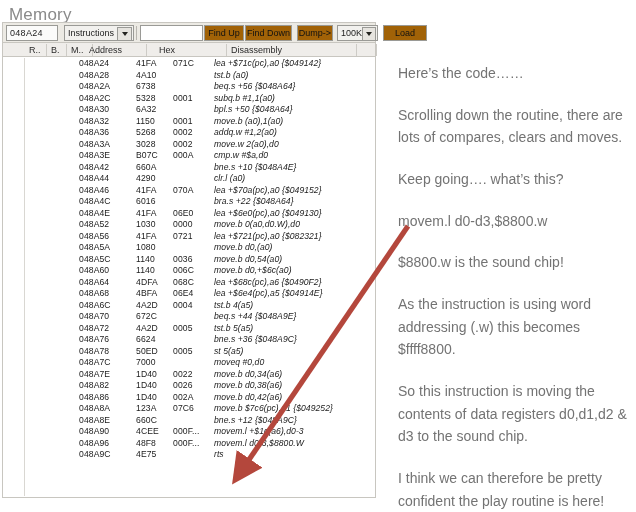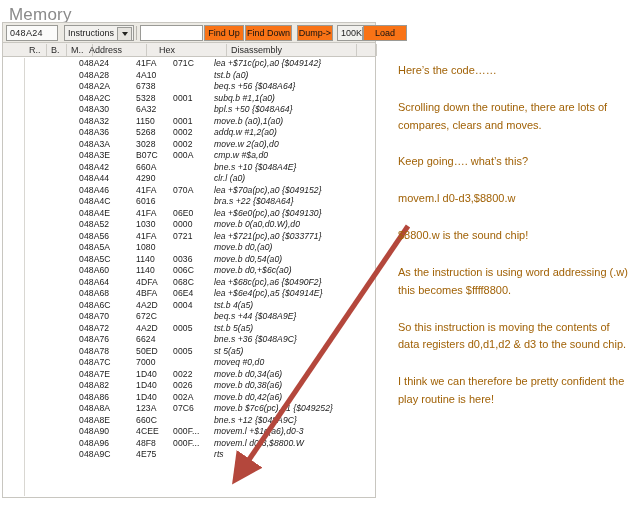--- a/index.html
+++ b/index.html
@@ -37,33 +37,33 @@
   #addr-field{left:3px;width:52px;padding-left:3px;letter-spacing:.3px;}
   #mode-select{left:61px;width:70px;background:#f2f1ee;padding-left:3px;}
   #mode-select .caretbox{
     position:absolute;right:1px;top:1px;width:13px;height:12px;
     background:#e6e4df;border:1px solid #9a9a96;
     display:flex;align-items:center;justify-content:center;
   }
   .caret{width:0;height:0;border-left:3px solid transparent;border-right:3px solid transparent;border-top:4px solid #23231f;}
   #search-field{left:137px;width:63px;background:#ffffff;}
   .tbbtn{
-    background:#f97316;border:1px solid #9a9a96;
+    background:#a16207;border:1px solid #9a9a96;
     justify-content:center;color:#111;
   }
   #find-up-btn{left:201px;width:40px;}
   #find-down-btn{left:242px;width:47px;}
   #dump-btn{left:294px;width:36px;text-align:center;}
   #size-select{left:334px;width:41px;background:#f2f1ee;padding-left:3px;}
   #size-select .caretbox{
     position:absolute;right:1px;top:1px;width:12px;height:12px;
     background:#e6e4df;border:1px solid #9a9a96;
     display:flex;align-items:center;justify-content:center;
   }
-  #load-btn{left:360px;width:44px;}
+  #load-btn{left:380px;width:44px;}
   .divider{position:absolute;top:3px;width:1px;height:14px;background:#b9b7b1;}
 
   
   #list-panel{
     position:absolute;left:2px;top:43px;width:374px;height:455px;
     background:#ffffff;border:1px solid #c8c6c0;border-top:none;
     box-sizing:border-box;
   }
   #col-header{
     position:absolute;left:0;top:0;width:100%;height:14px;
@@ -109,21 +109,21 @@
     position:absolute;left:195px;top:218px;width:220px;height:285px;
     pointer-events:none;
   }
 
   
   #commentary{
     position:absolute;left:398px;top:62px;width:232px;
   }
   #commentary p{
     margin:0 0 19px 0;
-    font-size:11px;line-height:1.62;color:#a16207;
+    font-size:14px;line-height:1.62;color:#737373;
     font-family:"Liberation Sans", sans-serif;
   }
 </style>
 </head>
 <body>
 
 <div id="memory-window">
 
   <div id="window-title">Memory</div>
 
@@ -257,21 +257,21 @@
         <div class="row">
           <span class="c-addr">048A52</span>
           <span class="c-hex">1030</span>
           <span class="c-hex2">0000</span>
           <span class="c-dis">move.b 0(a0,d0.W),d0</span>
         </div>
         <div class="row">
           <span class="c-addr">048A56</span>
           <span class="c-hex">41FA</span>
           <span class="c-hex2">0721</span>
-          <span class="c-dis">lea +$721(pc),a0 {$033771}</span>
+          <span class="c-dis">lea +$721(pc),a0 {$082321}</span>
         </div>
         <div class="row">
           <span class="c-addr">048A5A</span>
           <span class="c-hex">1080</span>
           <span class="c-hex2"></span>
           <span class="c-dis">move.b d0,(a0)</span>
         </div>
         <div class="row">
           <span class="c-addr">048A5C</span>
           <span class="c-hex">1140</span>

